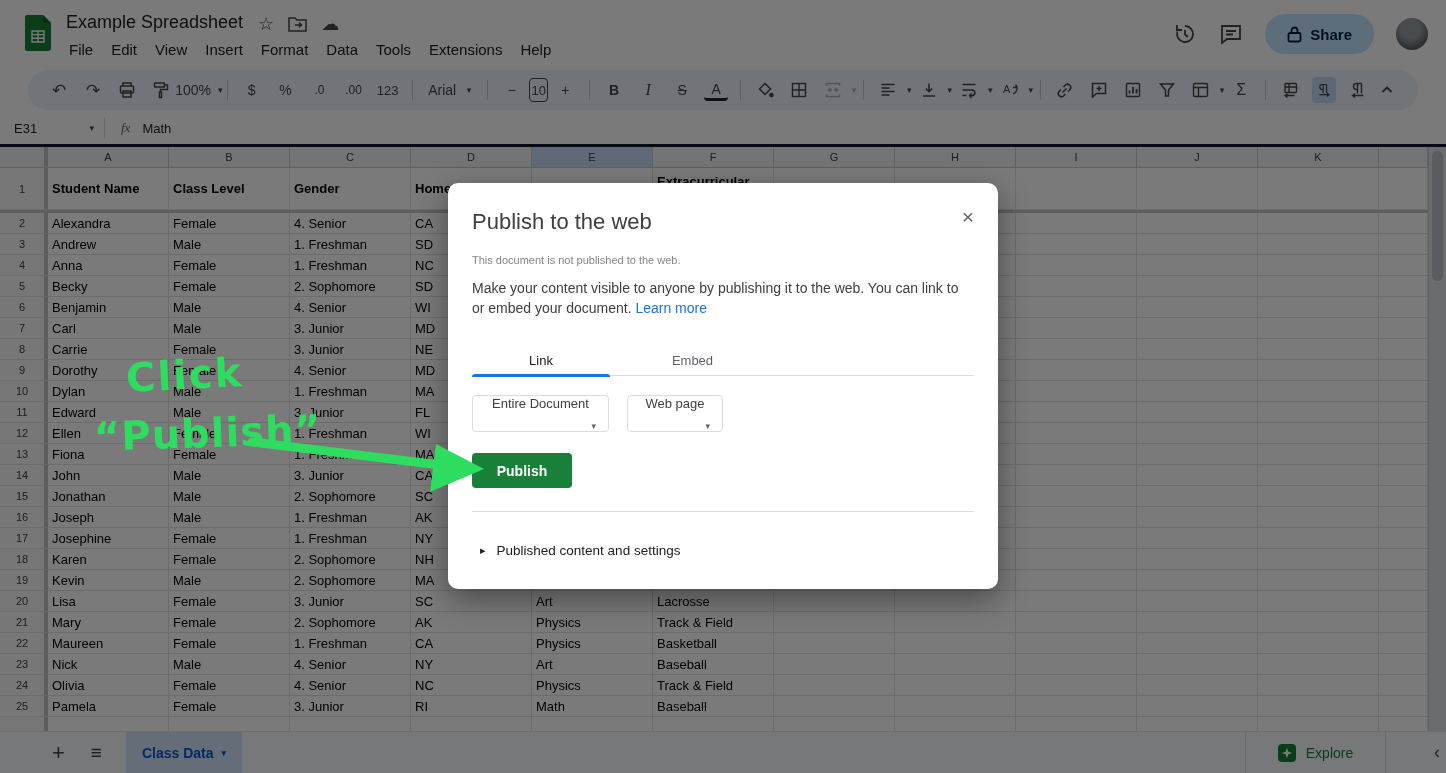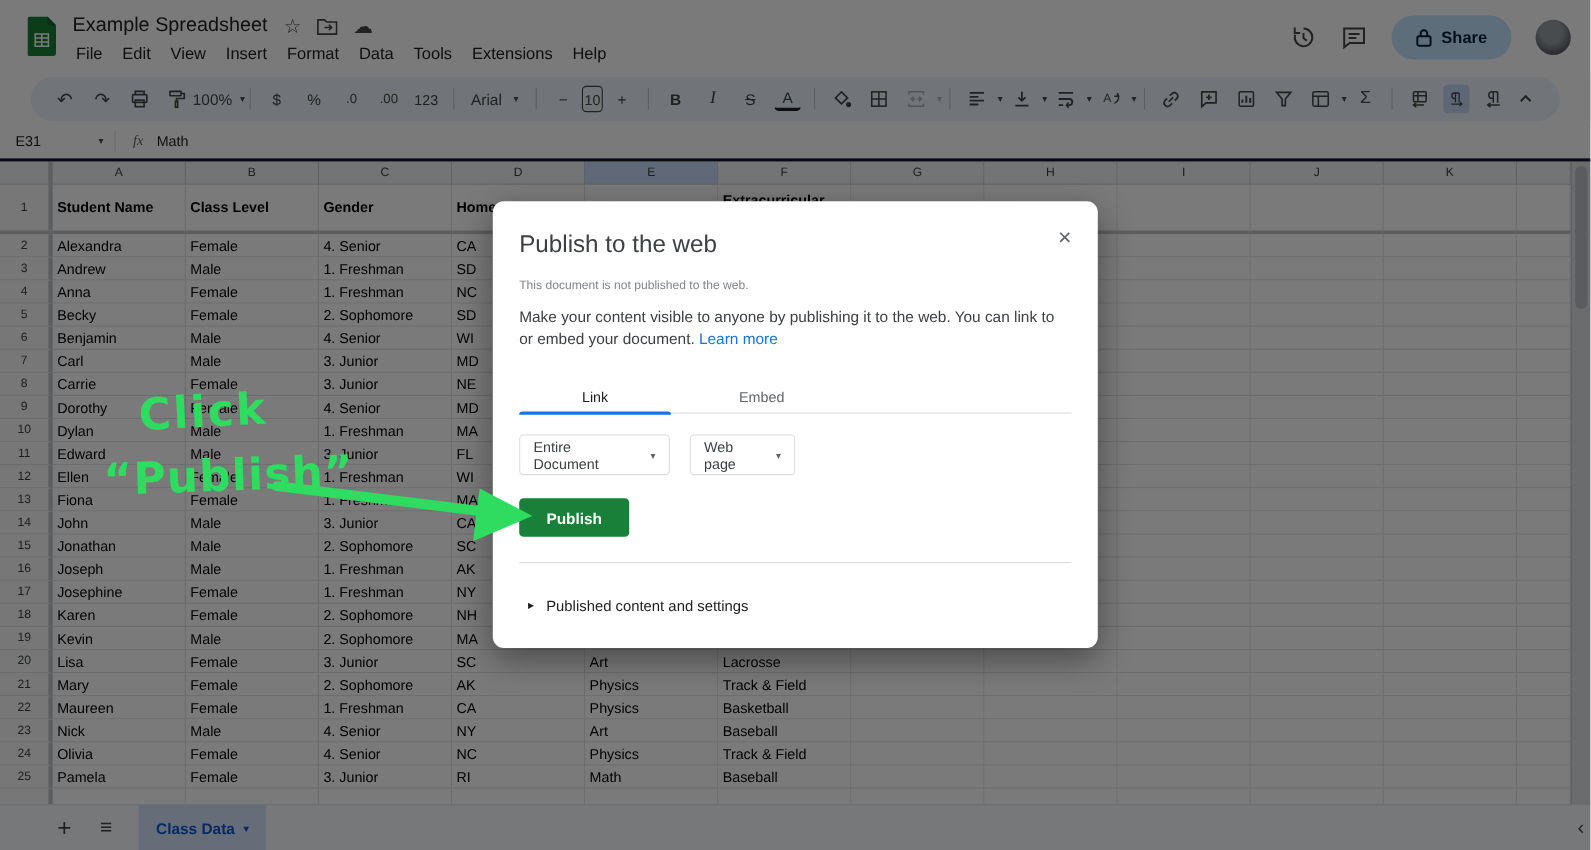--- a/index.html
+++ b/index.html
@@ -79,21 +79,21 @@
   .dlg-title { position:absolute; left:24px; top:26px; font-size:22px; color:#3c4043; }
   .dlg-close { position:absolute; right:18px; top:22px; font-size:21px; color:#5f6368; width:24px; height:24px; text-align:center; line-height:24px; }
   .dlg-status { position:absolute; left:24px; top:71px; font-size:11px; color:#80868b; }
   .dlg-body { position:absolute; left:24px; top:95px; width:502px; font-size:14px; line-height:20px; color:#3c4043; }
   .dlg-body a { color:#1a73e8; text-decoration:none; }
   .dlg-tabs { position:absolute; left:24px; top:162px; width:502px; height:31px; border-bottom:1px solid #dadce0; display:flex; }
   .dtab { height:31px; display:flex; align-items:center; justify-content:center; font-size:13px; font-weight:500; color:#5f6368; position:relative; }
   .dtab.active { color:#202124; }
   .dtab.active::after { content:""; position:absolute; left:0; right:0; bottom:-1px; height:3px; background:#1a73e8; border-radius:3px 3px 0 0; }
   .dlg-drops { position:absolute; left:24px; top:212px; display:flex; gap:18px; }
-  .drop { height:37px; border:1px solid #dadce0; border-radius:4px; display:flex; align-items:center; gap:10px; padding:0 12px; font-size:13px; color:#3c4043; }
+  .drop { height:37px; border:1px solid #dadce0; border-radius:4px; display:flex; align-items:center; gap:10px; padding:0 12px; font-size:13px; color:#3c4043;flex-direction:column; }
   .drop .caret { font-size:9px; color:#5f6368; }
   .publish-btn { position:absolute; left:24px; top:270px; width:100px; height:35px; background:#188038; border:none; border-radius:4px; color:#fff; font-weight:700; font-size:14px; font-family:"Liberation Sans", sans-serif; }
   .dlg-divider { position:absolute; left:24px; top:328px; width:502px; height:1px; background:#dadce0; }
   .dlg-expander { position:absolute; left:32px; top:360px; display:flex; align-items:center; gap:11px; font-size:13.5px; color:#202124; }
   .dlg-expander .tri { font-size:11px; color:#202124; }
 
   .annotation { position:absolute; z-index:70; color:#2edc60; font-family:"DejaVu Sans", sans-serif; font-weight:700; pointer-events:none; }
   .anno-1 { left:126px; top:352px; font-size:40px; transform:rotate(-3deg); letter-spacing:2px; }
   .anno-2 { left:94px; top:410px; font-size:40px; transform:rotate(-2deg); letter-spacing:1px; }
   .anno-arrow { left:240px; top:428px; }
@@ -725,20 +725,28 @@
       </div>
   </div>
 
   <div class="tabbar">
     <span class="tb-plus">+</span>
     <span class="tb-burger">≡</span>
     <div class="sheet-tab">
       <span>Class Data</span>
       <span class="caret">▾</span>
     </div>
+    <div class="explore">
+      <span class="explore-ic">
+        <svg width="12" height="12" viewBox="0 0 18 18">
+            <path d="M9 1 L11 7 L17 9 L11 11 L9 17 L7 11 L1 9 L7 7 Z" fill="#fff"></path>
+          </svg>
+      </span>
+      <span class="explore-label">Explore</span>
+    </div>
     <span class="tab-chevron">‹</span>
   </div>
 
   <div class="scrim"></div>
 
   <div class="dialog">
     <div class="dlg-title">Publish to the web</div>
     <div class="dlg-close">×</div>
     <div class="dlg-status">This document is not published to the web.</div>
     <div class="dlg-body">

